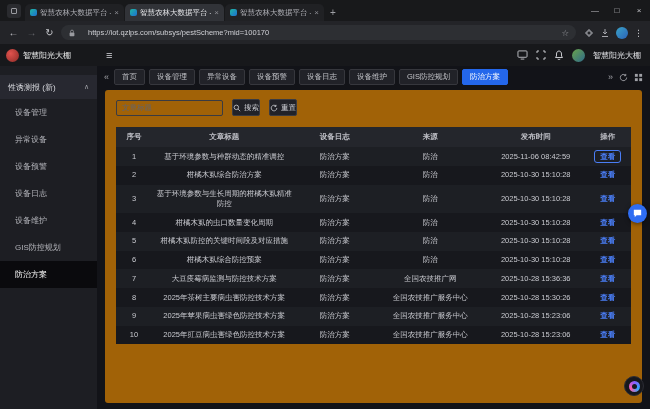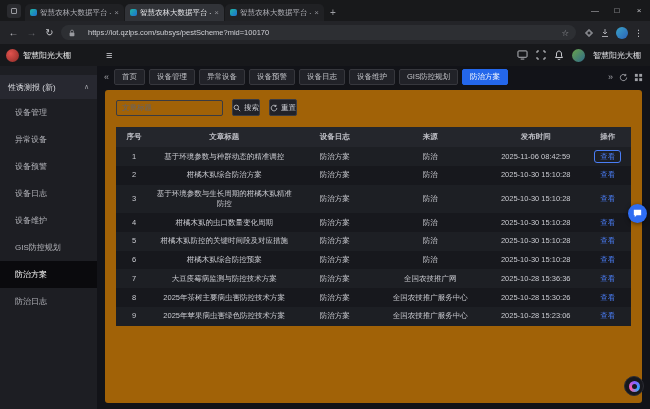--- a/index.html
+++ b/index.html
@@ -77,21 +77,21 @@
   .search-input::placeholder { color:#63646b; }
   .btn { height:17px; display:flex; align-items:center; gap:3px; background:#212228;
          border:1px solid #3a3b42; border-radius:2px; color:#cfd0d5; font-size:7.5px; padding:0 0; }
 
   .table-wrap { margin-top:11px; }
   table { width:100%; border-collapse:collapse; table-layout:fixed; }
   th { background:#24262c; color:#bdbec5; font-size:7.5px; font-weight:bold; padding:5px 2px; text-align:center; }
   td { font-size:7.5px; color:#c9cad0; text-align:center; padding:4.5px 4px; line-height:1.3; word-break:break-all; }
   tr.odd td  { background:#1d1f24; }
   tr.even td { background:#17181d; }
-  .view-link { color:#4a7df5; cursor:pointer; }
+  .view-link { color:#4a7df5; cursor:pointer;font-weight:bold; }
   .view-link.boxed { border:1px solid #4a7df5; border-radius:3px; padding:1px 5px; }
 
   
   .float-assistant { position:absolute; right:3px; top:204px; width:19px; height:19px;
                      border-radius:50%; background:#2f6df2; display:flex; align-items:center;
                      justify-content:center; box-shadow:0 1px 4px rgba(0,0,0,.5); }
   .float-ai { position:absolute; right:6px; top:376px; width:20px; height:20px; border-radius:50%;
               background:#17181d; border:1px solid #2c2d34; display:flex; align-items:center; justify-content:center; }
   .ring { width:11px; height:11px; border-radius:50%; position:relative;
           background:conic-gradient(from 0deg,#8a5cff,#2ea8ff,#ff5ca8,#8a5cff); }
@@ -165,21 +165,20 @@
       <span class="caret">∧</span>
     </div>
     <nav>
         <div class="s-item">设备管理</div>
         <div class="s-item">异常设备</div>
         <div class="s-item">设备预警</div>
         <div class="s-item">设备日志</div>
         <div class="s-item">设备维护</div>
         <div class="s-item">GIS防控规划</div>
         <div class="s-item active">防治方案</div>
-        <div class="s-item">防治日志</div>
       </nav>
   </aside>
 
   <section class="main">
 
     <div class="main-header">
       <span class="hamburger">≡</span>
       <div class="header-right">
         <svg width="11" height="10" viewBox="0 0 12 11">
           <rect x="1" y="1" width="10" height="7" rx="1" fill="none" stroke="#c6c7cc" stroke-width="1"></rect>
@@ -327,20 +326,28 @@
                 <td><span class="view-link">查看</span></td>
               </tr>
               <tr class="odd">
                 <td>9</td>
                 <td>2025年苹果病虫害绿色防控技术方案</td>
                 <td>防治方案</td>
                 <td>全国农技推广服务中心</td>
                 <td>2025-10-28 15:23:06</td>
                 <td><span class="view-link">查看</span></td>
               </tr>
+              <tr class="even">
+                <td>10</td>
+                <td>2025年豇豆病虫害绿色防控技术方案</td>
+                <td>防治方案</td>
+                <td>全国农技推广服务中心</td>
+                <td>2025-10-28 15:23:06</td>
+                <td><span class="view-link">查看</span></td>
+              </tr>
             </tbody>
         </table>
       </div>
     </div>
   </section>
 </div>
 
 <div class="float-assistant">
   <svg width="11" height="11" viewBox="0 0 12 12">
     <path d="M2 2h8v6H5L3 10V8H2z" fill="#ffffff"></path>

